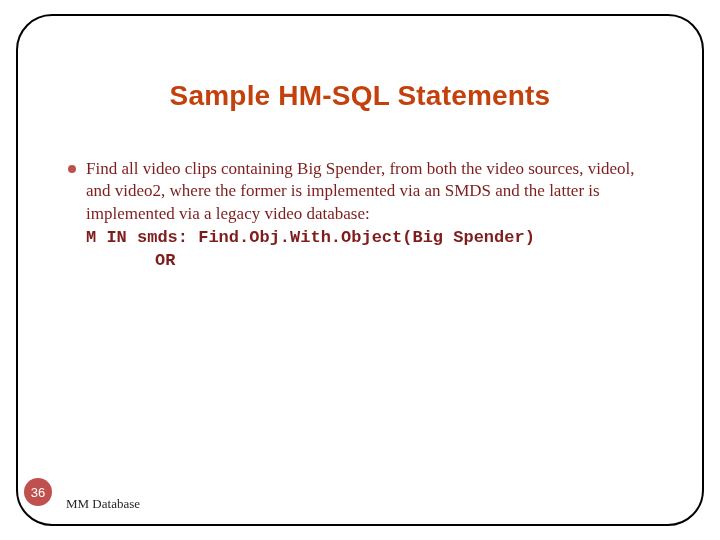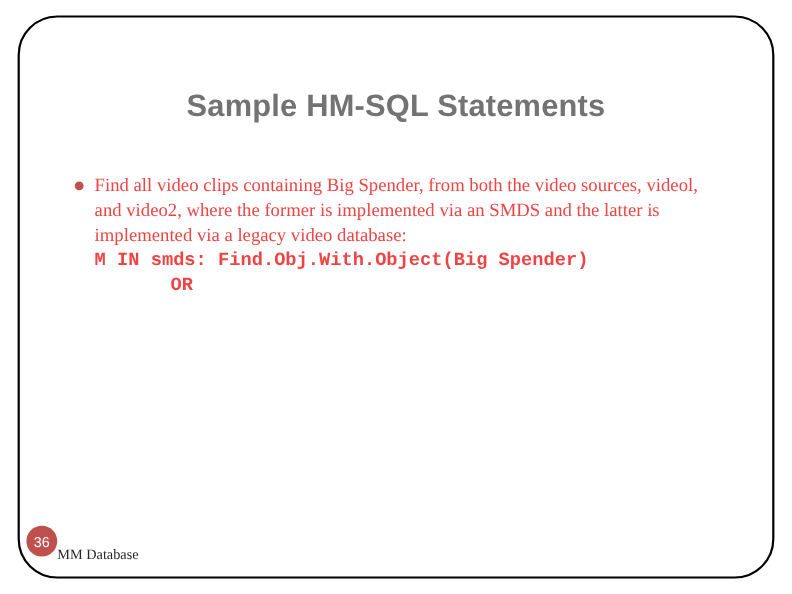--- a/index.html
+++ b/index.html
@@ -25,30 +25,30 @@
     bottom: 14px;
     border: 2px solid #000;
     border-radius: 36px;
     pointer-events: none;
   }
   .title {
     text-align: center;
     font-family: Arial, Helvetica, sans-serif;
     font-weight: 700;
     font-size: 28px;
-    color: #737373;
+    color: #c2410c;
     margin-top: 60px;
     margin-bottom: 46px;
     letter-spacing: 0.2px;
   }
   .content {
     margin: 0 36px 0 44px;
     font-size: 17px;
     line-height: 1.32;
-    color: #ef4444;
+    color: #7f1d1d;
   }
   .bullet-row {
     display: flex;
     align-items: flex-start;
   }
   .bullet-dot {
     flex: 0 0 auto;
     width: 8px;
     height: 8px;
     border-radius: 50%;
@@ -89,20 +89,21 @@
     font-weight: 700;
     font-size: 17px;
     white-space: pre-wrap;
   }
   .footer {
     position: absolute;
     left: 24px;
     bottom: 28px;
     display: flex;
     align-items: center;
+    gap: 14px;
   }
   .pagenum {
     width: 28px;
     height: 28px;
     border-radius: 50%;
     background: #c0504d;
     color: #fff;
     font-family: Arial, Helvetica, sans-serif;
     font-size: 13px;
     display: flex;

